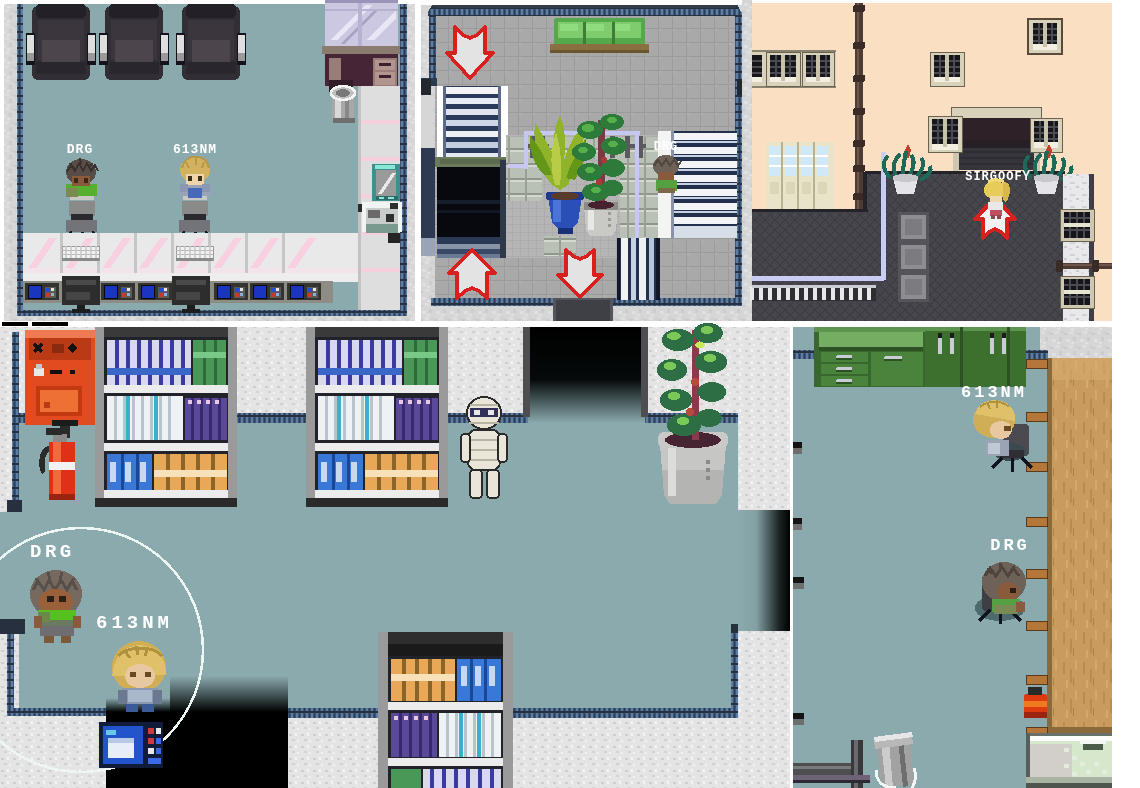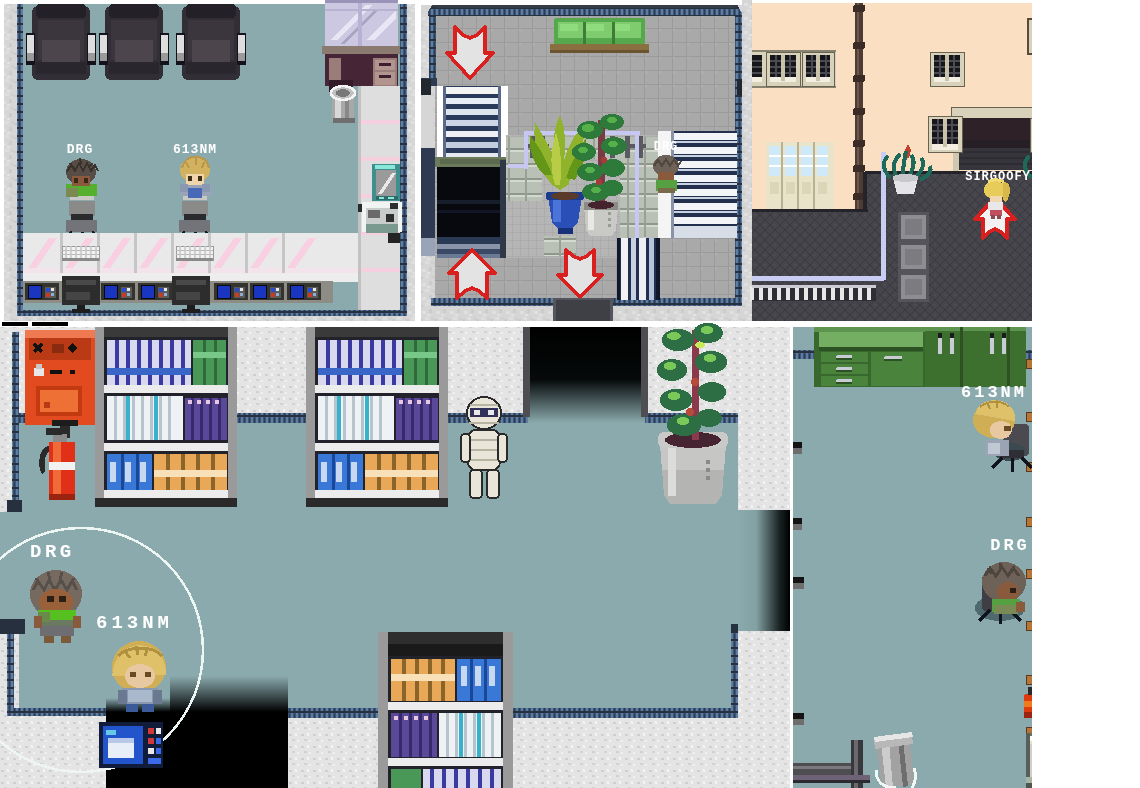--- a/index.html
+++ b/index.html
@@ -1,15 +1,15 @@
 <!DOCTYPE html>
 <html><head><meta charset="utf-8">
 <style>
 html,body{margin:0;padding:0;background:#fff;}
-#wrap{position:relative;width:1032px;height:788px;overflow:hidden;background:#e5e5e5;
+#wrap{position:relative;width:1112px;height:788px;overflow:hidden;background:#e5e5e5;
  font-family:"Liberation Mono", monospace;text-align:right;}
 svg{position:absolute;left:0;top:0;}
 </style></head>
 <body>
 <div id="wrap">
 <svg width="1140" height="788" viewBox="0 0 1140 788" shape-rendering="crispEdges">
 <defs>
 <pattern id="marble" width="14" height="14" patternUnits="userSpaceOnUse">
  <rect width="14" height="14" fill="#d6d6d6"></rect>
  <rect x="2" y="3" width="4" height="3" fill="#e0e0e0"></rect>

